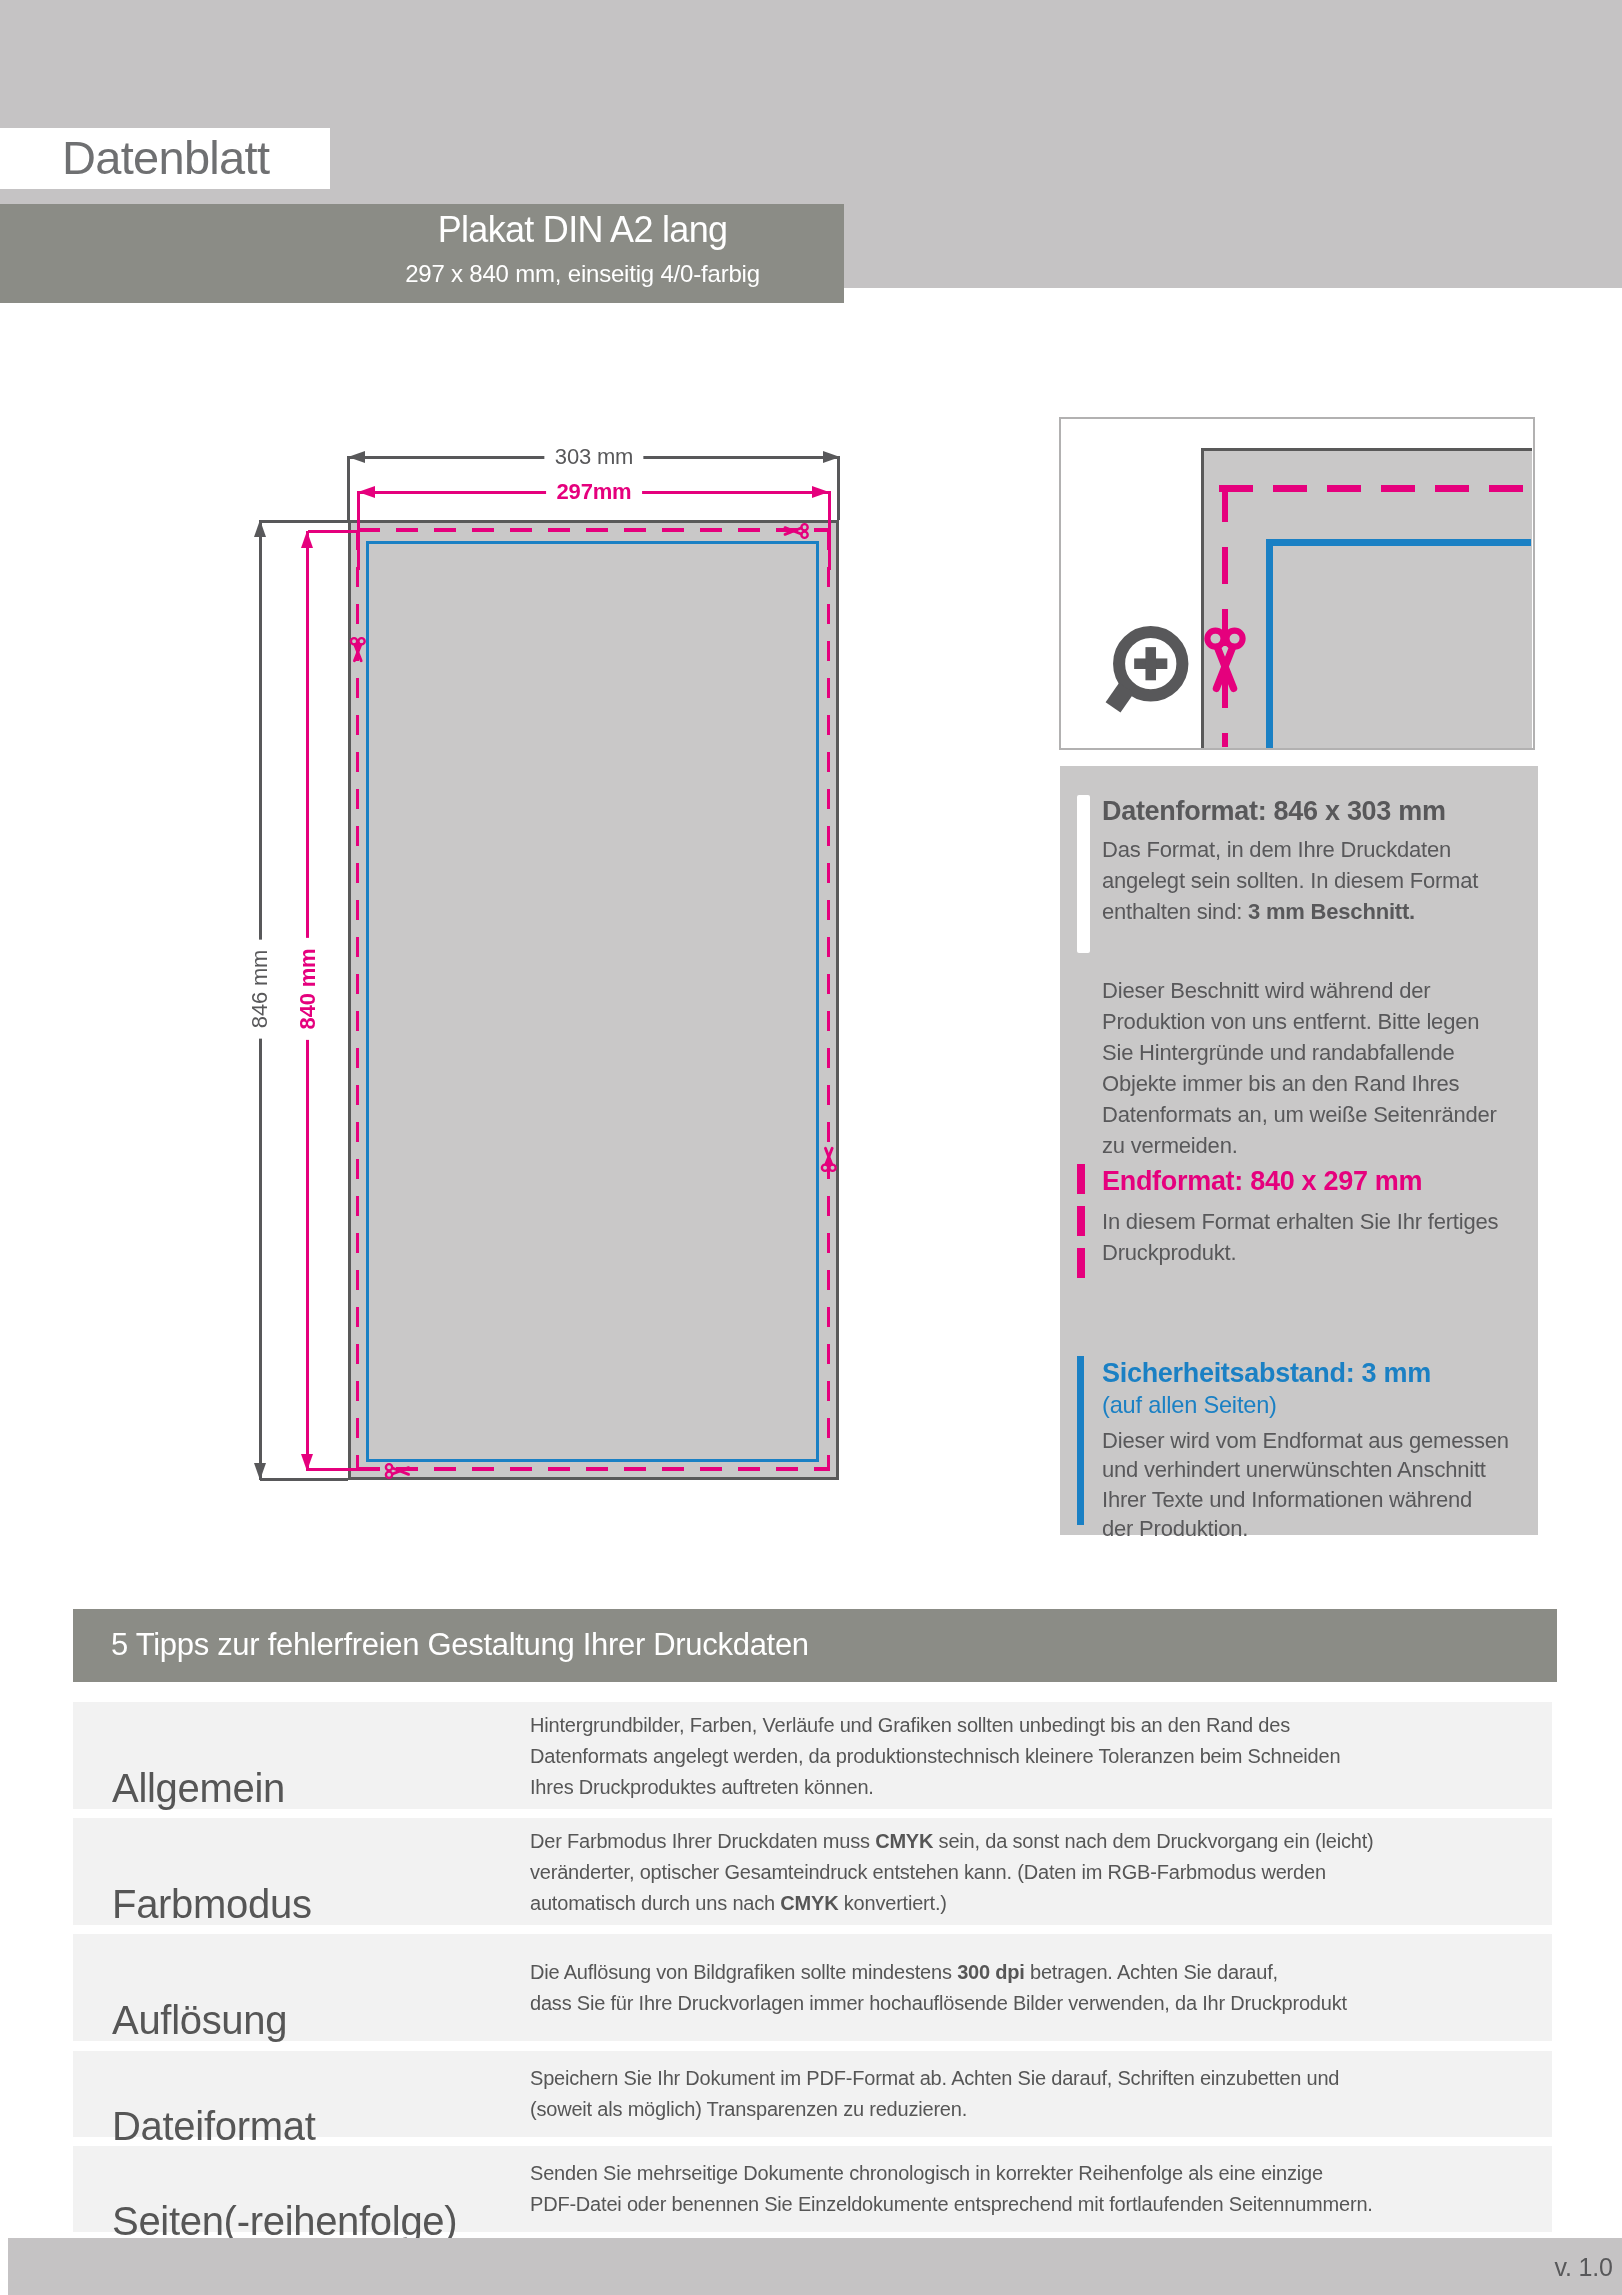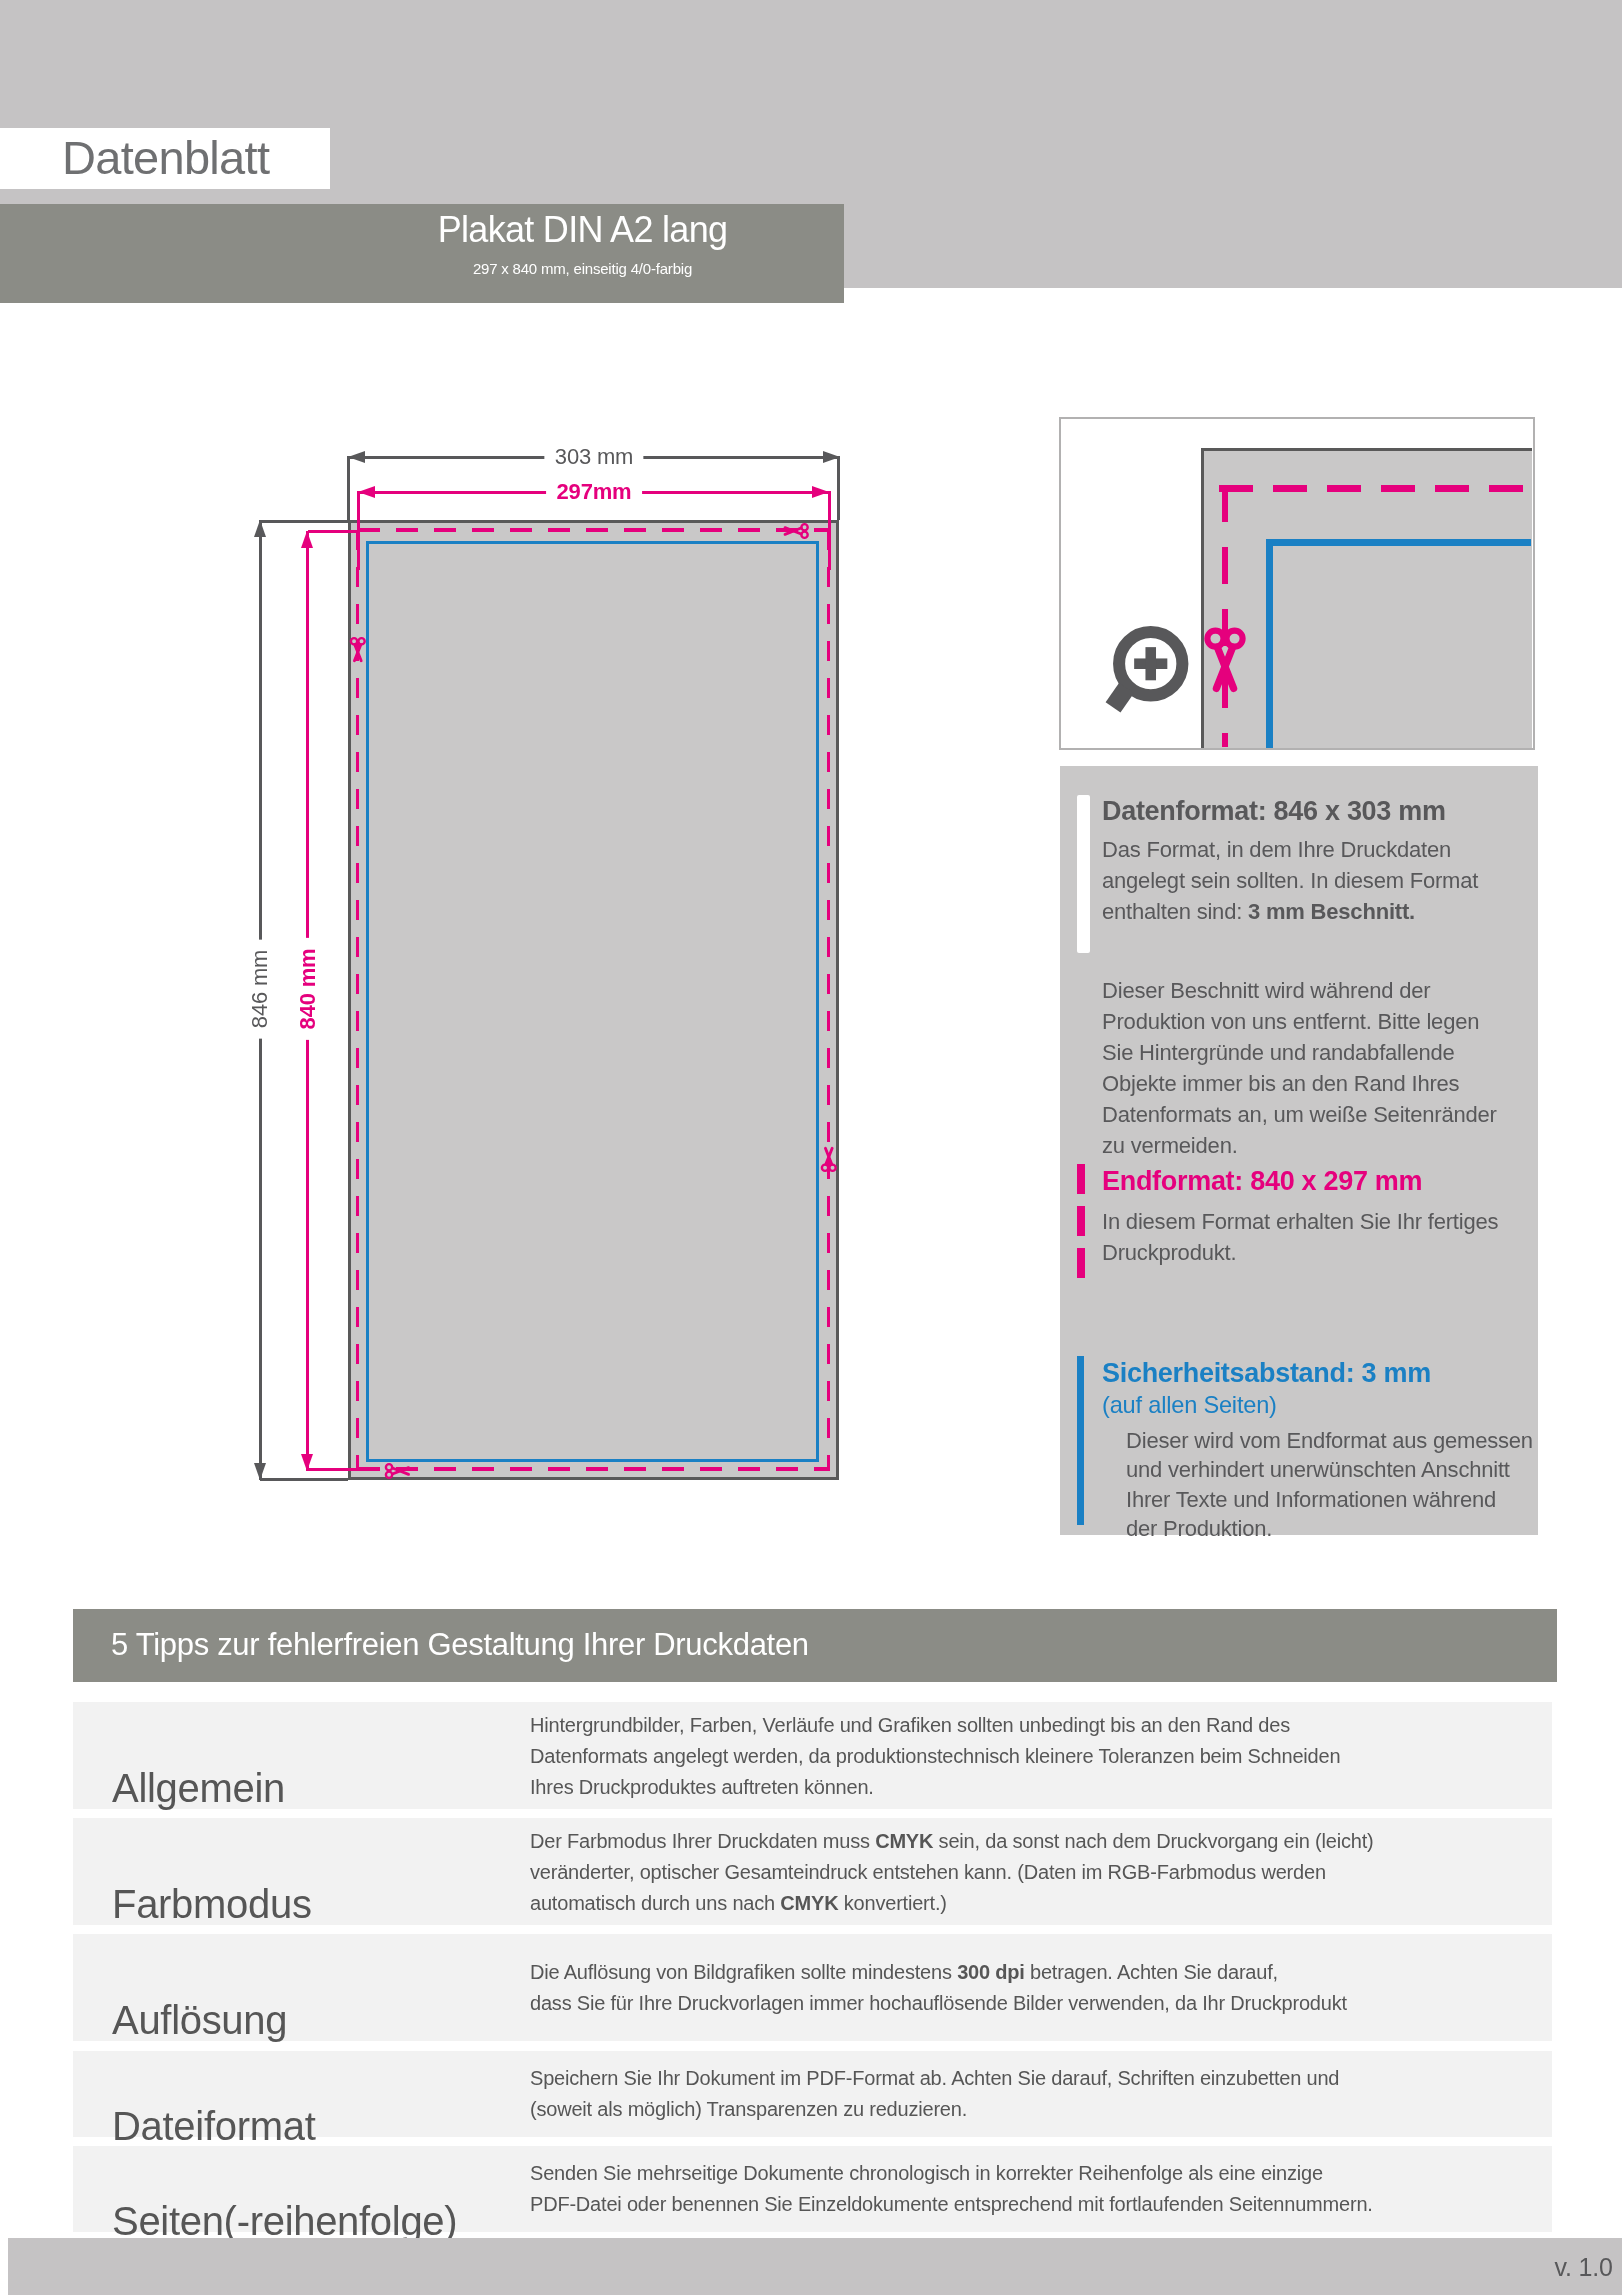--- a/index.html
+++ b/index.html
@@ -30,34 +30,34 @@
              transform:translate(-50%,-50%);color:var(--dk);font-weight:500;}
   .dim-label.mg{color:var(--mag);font-weight:700;}
   .dim-label.rot{transform:translate(-50%,-50%) rotate(-90deg);}
   
   .band{position:absolute;left:0;top:0;width:1623px;height:288px;background:var(--band);}
   .sheet-tag{position:absolute;left:0;top:128px;width:330px;height:61px;background:#fff;
              font-size:47px;color:#6f7072;line-height:60px;padding-left:62px;letter-spacing:-0.7px;}
   .title-bar{position:absolute;left:0;top:204px;width:844px;height:99px;background:var(--bar);}
   .title-center{position:absolute;left:321px;top:0;width:523px;height:99px;text-align:center;color:#fff;}
   .product-title{position:absolute;left:0;top:5.2px;width:523px;font-size:36px;letter-spacing:-0.7px;}
-  .product-subtitle{position:absolute;left:0;top:56px;width:523px;font-size:15px;}
+  .product-subtitle{position:absolute;left:0;top:56px;width:523px;font-size:24px;}
   
   .outer-rect{position:absolute;left:348px;top:520px;width:491px;height:960px;background:var(--fill);border:3.3px solid var(--line);}
   .blue-rect{position:absolute;left:366px;top:541px;width:453px;height:921px;border:3.3px solid var(--blue);}
   
   .detail-box{position:absolute;left:1059px;top:417px;width:476px;height:333px;background:#fff;border:2.6px solid #b2b1b1;}
   .corner{position:absolute;left:1201px;top:448px;width:331px;height:300px;background:var(--fill);
           border-top:3.9px solid var(--line);border-left:3.9px solid var(--line);overflow:hidden;}
   .info-panel{position:absolute;left:1060px;top:766px;width:478px;height:769px;background:var(--fill);}
   .info-panel .t{position:absolute;left:42px;font-size:27px;font-weight:700;color:var(--dk);white-space:nowrap;letter-spacing:-0.3px;}
   .info-panel .t.mg{color:var(--mag);} .info-panel .t.bl{color:var(--blue);}
   .info-panel .sub{position:absolute;left:42px;font-size:23.6px;color:var(--blue);}
   .info-panel .body{position:absolute;left:42px;font-size:22px;line-height:31px;color:var(--dk);white-space:nowrap;}
-  .info-panel .body.s{line-height:29.4px;margin-left:24px;}
+  .info-panel .body.s{line-height:29.4px;}
   .white-bar{position:absolute;left:17px;top:29px;width:13px;height:158px;background:#fff;border-radius:2px;}
   .blue-bar{position:absolute;left:17px;top:590px;width:7.2px;height:169px;background:var(--blue);}
   
   .tips{position:absolute;left:73px;top:1609px;width:1484px;}
   .tips-header{width:100%;height:73px;background:var(--bar);color:#fff;font-size:31px;
                line-height:72px;padding-left:38px;margin-bottom:20px;letter-spacing:-0.3px;}
   .tip-row{position:relative;background:var(--rowbg);margin-bottom:9.2px;width:1479px;}
   .tip-row.tall{height:107px;} .tip-row.short{height:86px;}
   .tip-label{position:absolute;left:39px;top:50%;transform:translateY(-50%);font-size:40px;color:#565656;letter-spacing:-0.3px;margin-top:32px;}
   .tip-body{position:absolute;left:457px;top:50%;transform:translateY(-50%);font-size:20px;line-height:31px;color:#565656;white-space:nowrap;}

